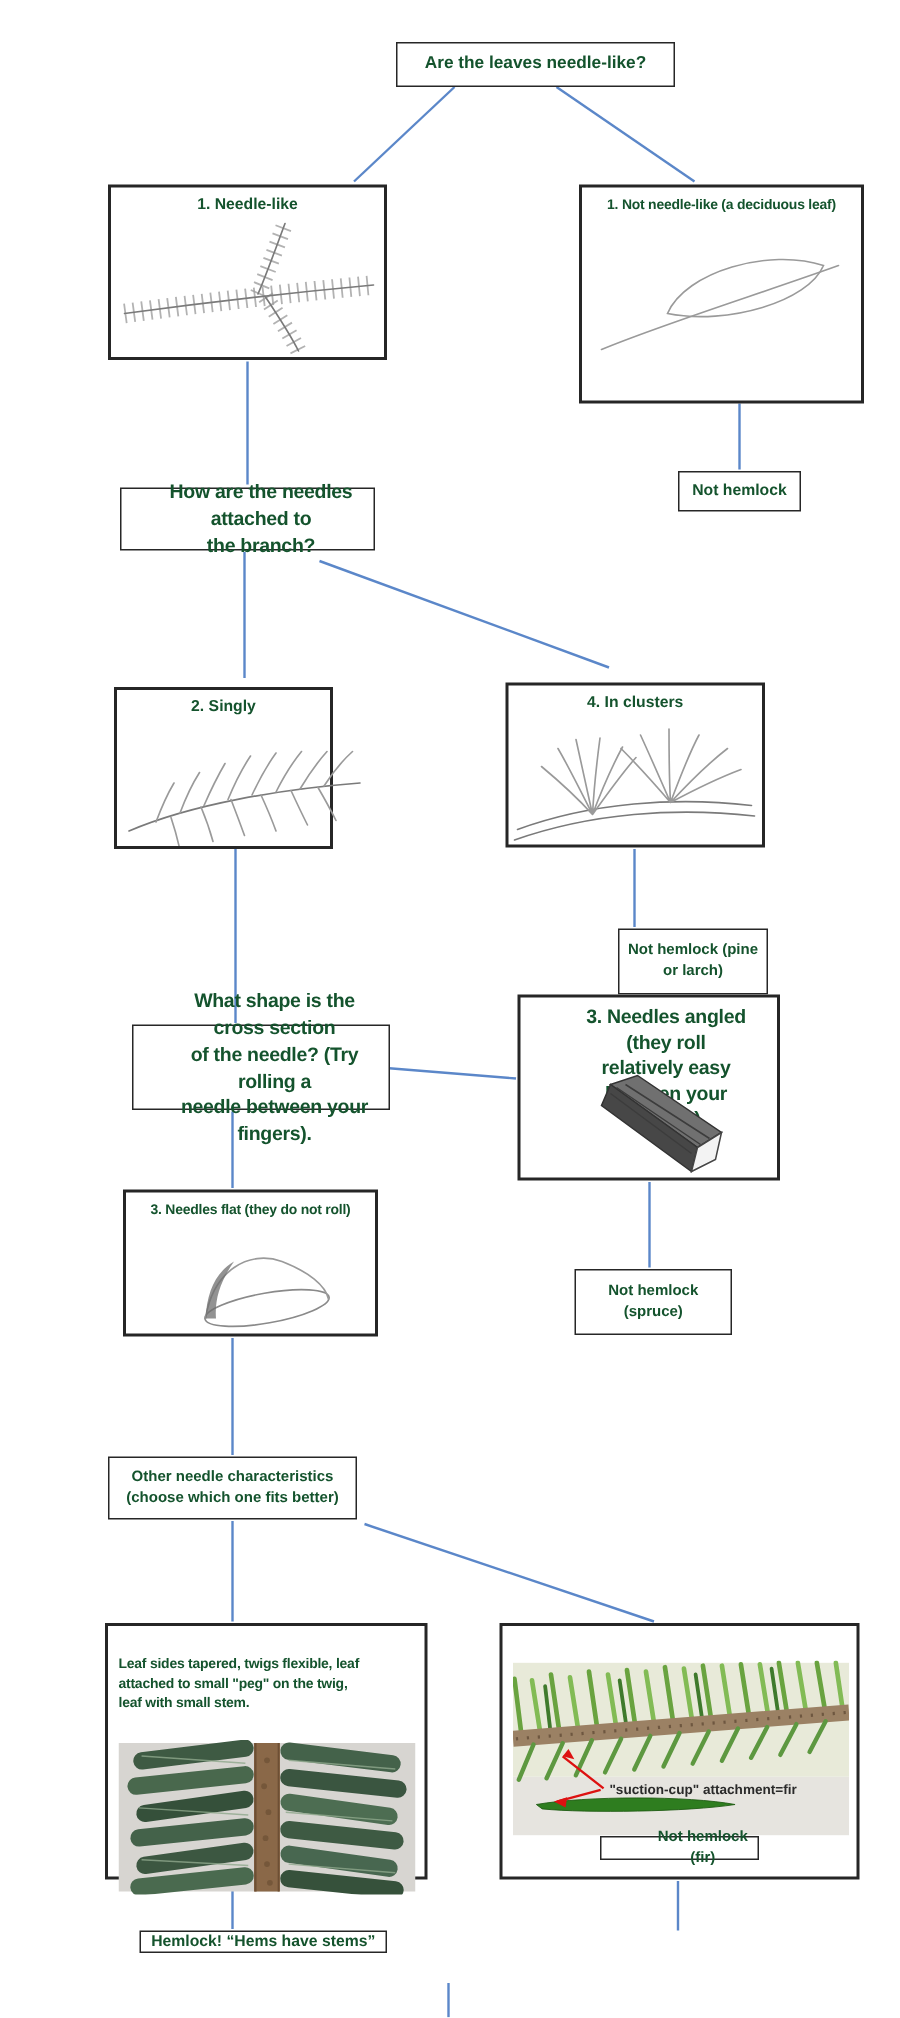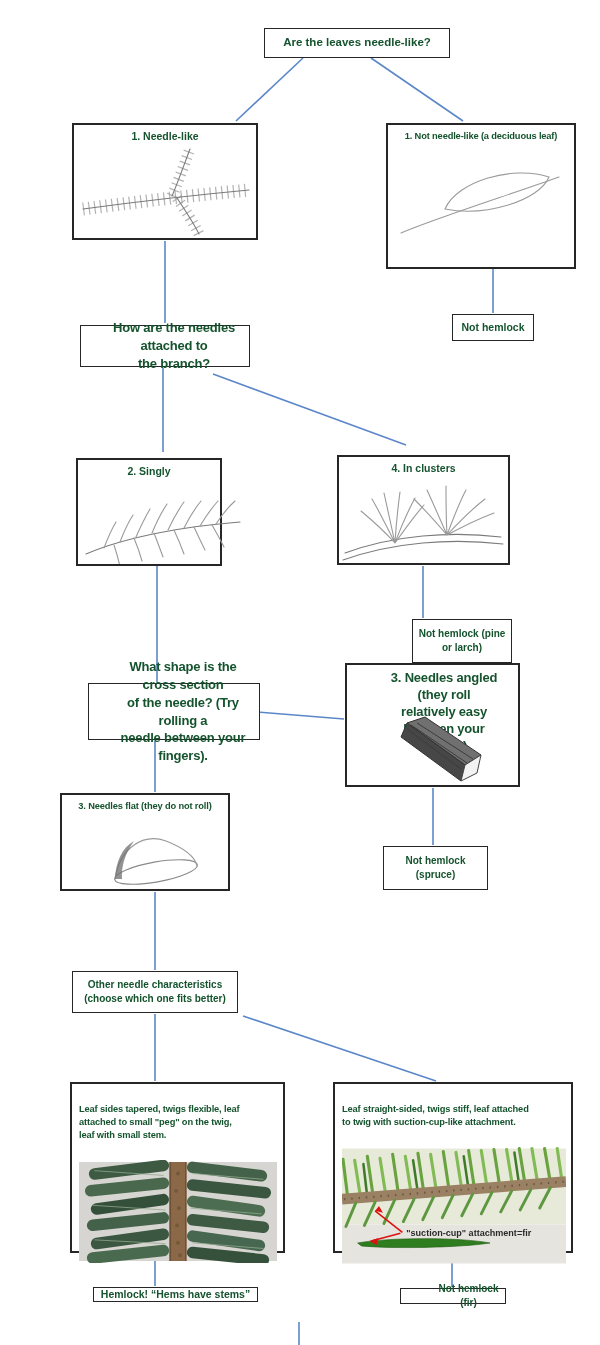--- a/index.html
+++ b/index.html
@@ -113,21 +113,21 @@
       <polygon points="30,8 88,50 84,66 24,22" fill="#474747" stroke="#333" stroke-width="1"></polygon>
       <polygon points="104,40 88,50 84,66 100,58" fill="#f3f3f3" stroke="#444" stroke-width="1"></polygon>
       <path d="M34,10 L90,48 M40,8 L96,44 M30,14 L84,54" stroke="#3c3c3c" stroke-width="1" fill="none"></path>
     </svg>
   </div>
 
   <div class="node sm" style="left:88px;top:683px;width:172px;height:57px;">What shape is the cross section
 of the needle? (Try rolling a
 needle between your fingers).</div>
 
-  <div class="node pic center-label" style="left:60px;top:793px;width:170px;height:98px;">
+  <div class="node pic center-label" style="left:82px;top:793px;width:170px;height:98px;">
     <div class="node-label xs">3. Needles flat (they do not roll)</div>
     <svg class="sketch" style="left:8px;top:22px;" width="150" height="72" viewBox="0 0 150 72">
       <ellipse cx="86" cy="55" rx="42" ry="10" transform="rotate(-10 86 55)" fill="none" stroke="#8a8a8a" stroke-width="1.1"></ellipse>
       <path class="skl" d="M45,62 C50,30 74,16 96,24 C114,31 125,40 127,49"></path>
       <path d="M45,62 C46,44 52,31 64,24 C55,37 51,49 52,62 Z" fill="#6e6e6e" opacity="0.75"></path>
     </svg>
   </div>
 
   <div class="node fs10" style="left:383px;top:846px;width:105px;height:44px;">Not hemlock
 (spruce)</div>
@@ -166,22 +166,20 @@
           <circle cx="103" cy="84" r="2"></circle>
           <circle cx="105" cy="97" r="2"></circle>
       </g>
     </svg>
   </div>
 
   <div class="node fs10" style="left:72px;top:971px;width:166px;height:42px;">Other needle characteristics
 (choose which one fits better)</div>
 
   <div class="node pic photo-box" style="left:333px;top:1082px;width:240px;height:171px;">
-    <div class="node-label xs" style="position:static;">Leaf straight-sided, twigs stiff, leaf attached
-to twig with suction-cup-like attachment.</div>
     <svg class="photo" width="224" height="118" viewBox="0 0 230 118">
       <rect x="0" y="0" width="230" height="78" fill="#e8ead9"></rect>
       <rect x="0" y="78" width="230" height="40" fill="#e6e4df"></rect>
       <g stroke="#69a33f" stroke-width="3.2" stroke-linecap="round">
         <path d="M6,51 L1,11"></path>
           <path d="M32,49 L26,8"></path>
           <path d="M58,47 L52,6"></path>
           <path d="M84,45 L78,5"></path>
         <path d="M110,43 L104,3"></path>
           <path d="M136,41 L130,2"></path>
@@ -224,15 +222,15 @@
       <path d="M16,97 C50,91 120,91 152,97 C120,102 50,103 20,100 Z" fill="#2e7d1f" stroke="#1e5a12" stroke-width="0.6"></path>
       <path d="M62,86 L34,64 M60,87 L30,95" stroke="#dd1111" stroke-width="1.6" fill="none"></path>
       <polygon points="34,64 42,66 38,59" fill="#dd1111"></polygon>
       <polygon points="28,95 37,92 36,99" fill="#dd1111"></polygon>
       <text x="66" y="90" font-size="9.3" font-weight="700" fill="#2a2a2a">"suction-cup" attachment=fir</text>
     </svg>
   </div>
 
   <div class="node" style="left:93px;top:1287px;width:165px;height:15px;">Hemlock!  “Hems have stems”</div>
 
-  <div class="node fs10" style="left:400px;top:1288px;width:106px;height:16px;padding-left:36px;">Not hemlock (fir)</div>
+  <div class="node fs10" style="left:400px;top:1224px;width:106px;height:16px;padding-left:36px;">Not hemlock (fir)</div>
 
 </div>
 
 </body></html>

